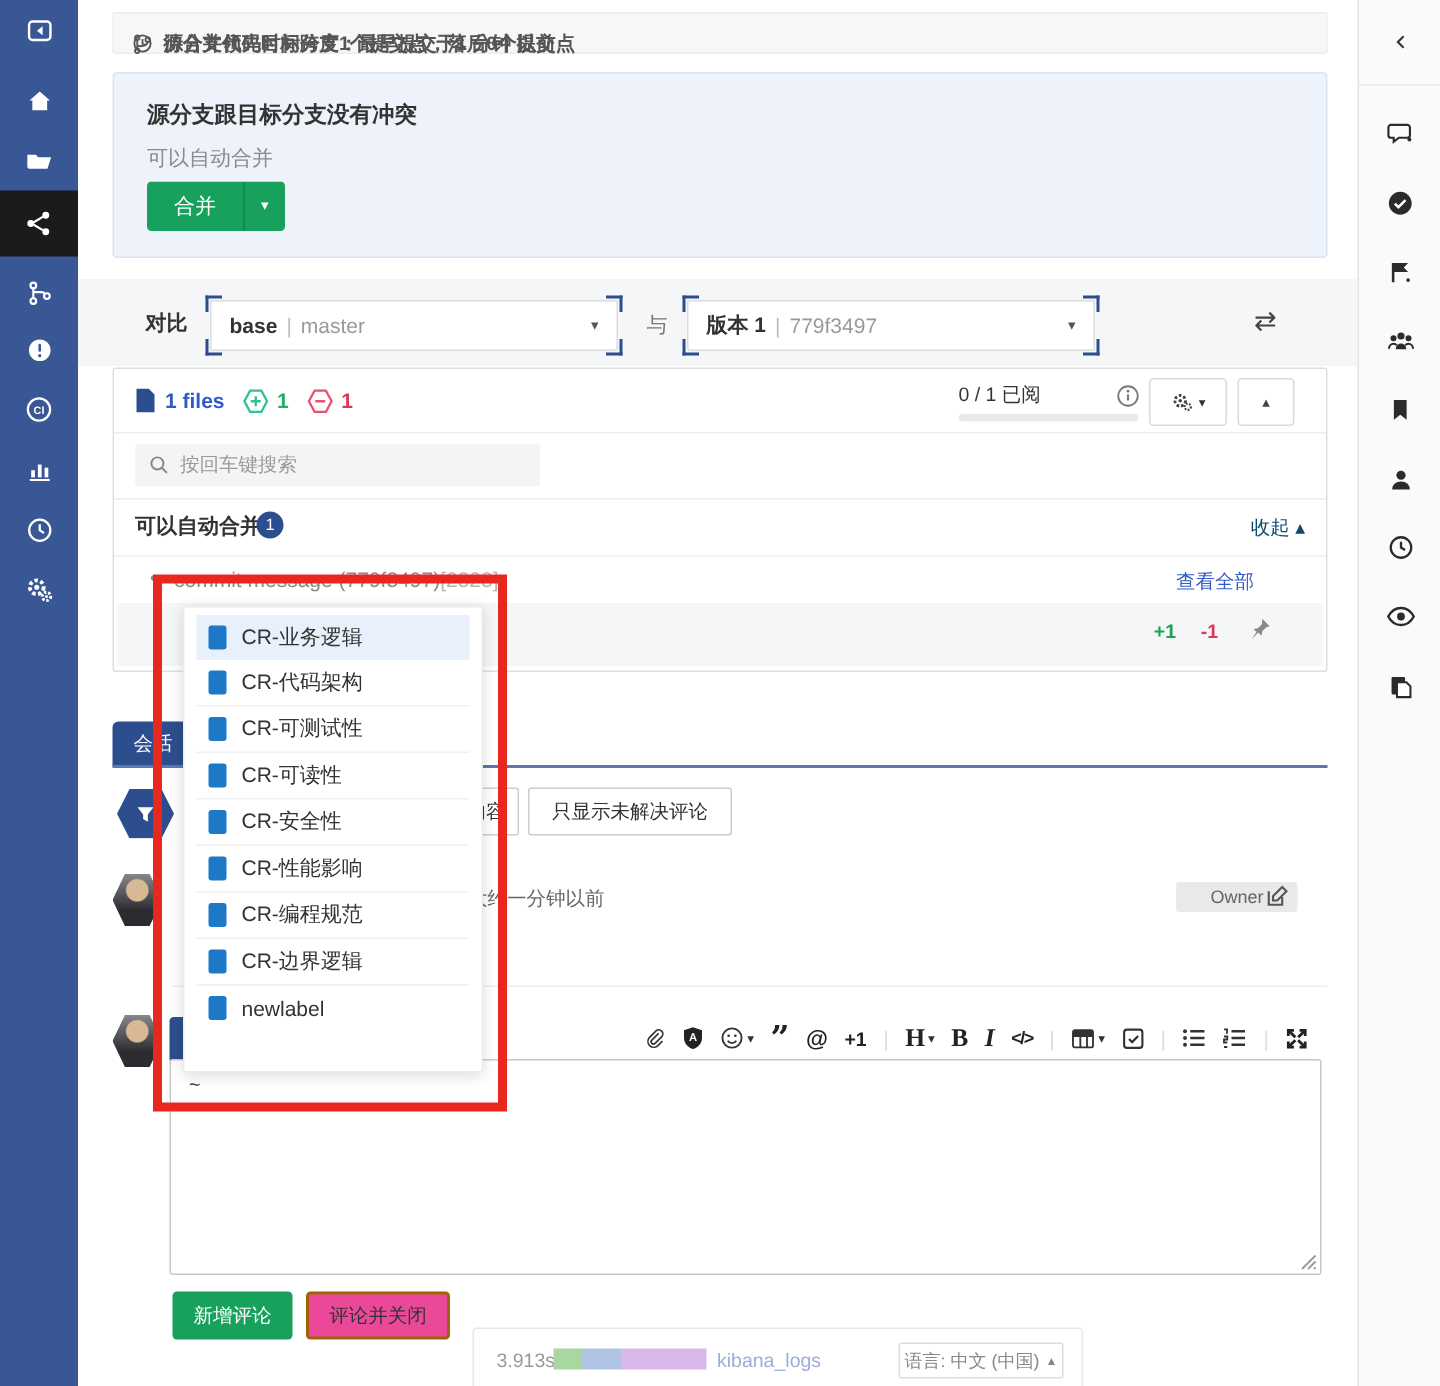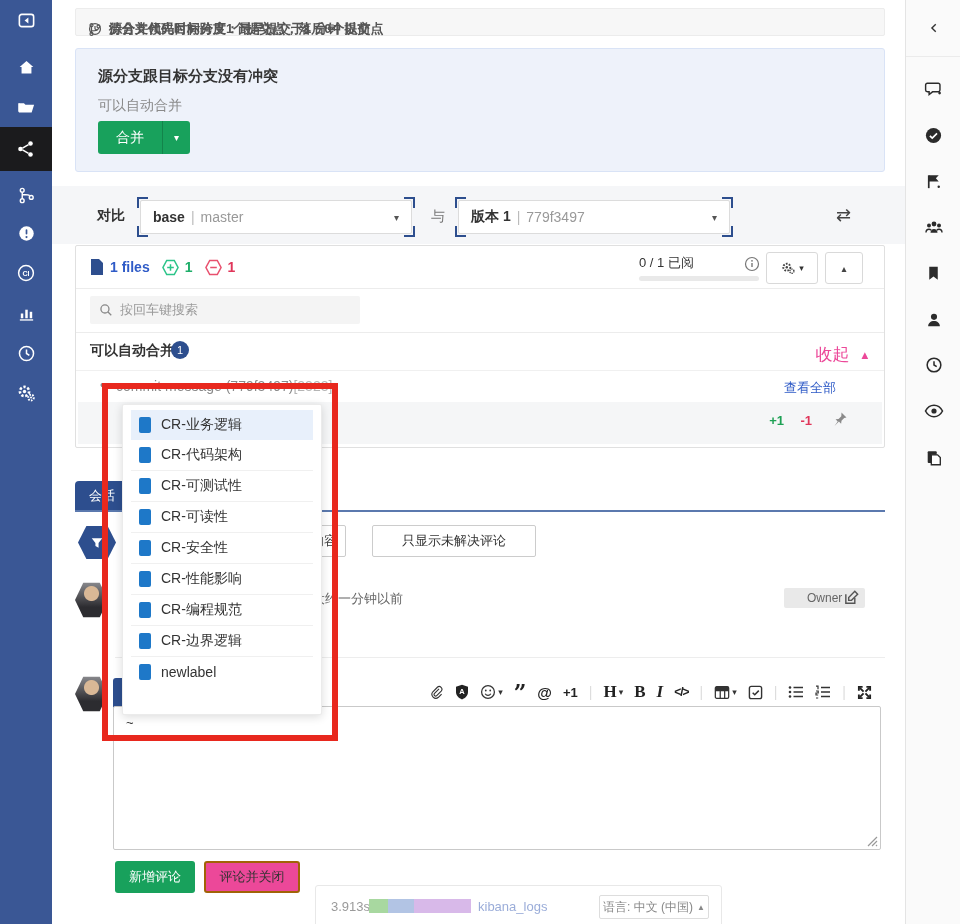--- a/index.html
+++ b/index.html
@@ -63,21 +63,21 @@
   .btn-up{position:absolute;left:749px;top:6px;width:36px;height:30px;border:1px solid #d9d9d9;border-radius:3px;background:#fff;
           display:flex;align-items:center;justify-content:center;font-size:10px;color:#444;cursor:pointer;}
   .fp-search-row{position:absolute;left:0;top:42px;width:100%;height:44px;border-bottom:1px solid #ececec;}
   .search-box{position:absolute;left:14px;top:8px;width:270px;height:28px;background:#f4f4f4;border-radius:2px;
               display:flex;align-items:center;gap:7px;padding:0 9px;box-sizing:border-box;cursor:text;}
   .search-box .ph{color:#9a9a9a;font-size:13px;}
   .fp-review-row{position:absolute;left:0;top:86px;width:100%;height:38px;}
   .rev-title{position:absolute;left:14px;top:10px;font-weight:bold;color:#333;}
   .rev-badge{position:absolute;left:95px;top:9px;width:18px;height:18px;border-radius:50%;background:#2d4e8e;color:#fff;
              font-size:11px;display:flex;align-items:center;justify-content:center;}
-  .collapse-link{position:absolute;right:14px;top:11px;font-size:17px;color:#ec4899;cursor:pointer;font-family:Liberation Mono, monospace;}
+  .collapse-link{position:absolute;right:14px;top:11px;font-size:13px;color:#0c4a6e;cursor:pointer;}
   .fp-commit-row{position:absolute;left:0;top:124px;width:100%;height:32px;border-top:1px solid #f0f0f0;}
   .commit-bullet{position:absolute;left:24px;top:6px;color:#888;}
   .commit-text{position:absolute;left:40px;top:7px;color:#8a8a8a;font-size:14px;}
   .commit-ref{color:#b5b5b5;}
   .viewall{position:absolute;right:48px;top:8px;color:#2f5bc7;font-size:13px;cursor:pointer;}
   .fp-file-row{position:absolute;left:2px;top:156px;width:calc(100% - 4px);height:42px;background:#f5f6f7;}
   .file-check{position:absolute;left:49px;top:11px;width:17px;height:17px;border:1.5px solid #9aa3ad;border-radius:50%;background:#fff;cursor:pointer;}
   .row-add{position:absolute;right:98px;top:11px;color:#1da154;font-size:13px;font-weight:600;}
   .row-del{position:absolute;right:70px;top:11px;color:#e0365a;font-size:13px;font-weight:600;}
   .pin{position:absolute;right:34px;top:9px;cursor:pointer;}
@@ -86,21 +86,21 @@
   .tab-conv{left:75px;top:481px;width:54px;height:30px;background:#2d4e8e;border-radius:4px 4px 0 0;color:#fff;font-size:13px;
             display:flex;align-items:center;justify-content:center;cursor:pointer;}
   .tab-line{left:75px;top:510px;width:810px;height:2px;background:#5b79ae;}
 
   
   .funnel{left:78px;top:526px;width:38px;height:33px;background:#2d4e8e;display:flex;align-items:center;justify-content:center;cursor:pointer;
           clip-path:polygon(22% 0,78% 0,100% 50%,78% 100%,22% 100%,0 50%);}
   .f-btn{position:absolute;top:525px;height:32px;border:1px solid #ccc;border-radius:2px;background:#fff;color:#333;font-size:13px;
          display:flex;align-items:center;justify-content:center;box-sizing:border-box;cursor:pointer;}
   .f-btn1{left:210px;width:136px;justify-content:flex-end;padding-right:8px;}
-  .f-btn2{left:372px;width:164px;}
+  .f-btn2{left:352px;width:136px;}
 
   
   .hexavatar{position:absolute;width:33px;height:36px;cursor:pointer;
     clip-path:polygon(25% 2%,75% 2%,100% 50%,75% 98%,25% 98%,0 50%);
     background:radial-gradient(circle at 50% 32%, #d9b896 0 7px, rgba(0,0,0,0) 8px),linear-gradient(180deg,#8a8a8e 0%,#2c2c30 70%);}
   .time-ago{left:312px;top:590px;font-size:13px;color:#666;}
   .owner-badge{left:784px;top:588px;background:#e9e9e9;border-radius:2px;padding:3px 23px;font-size:12px;color:#666;}
   .edit-ic{left:843px;top:589px;cursor:pointer;}
 
   

